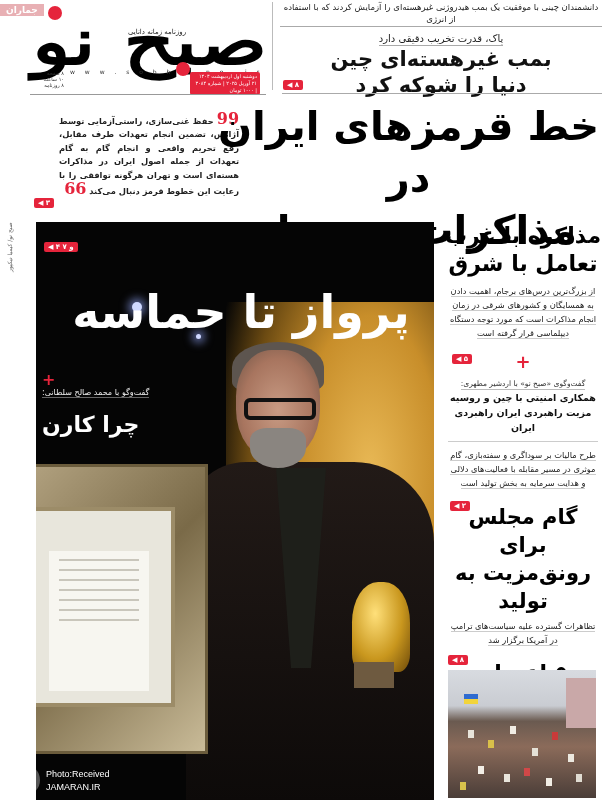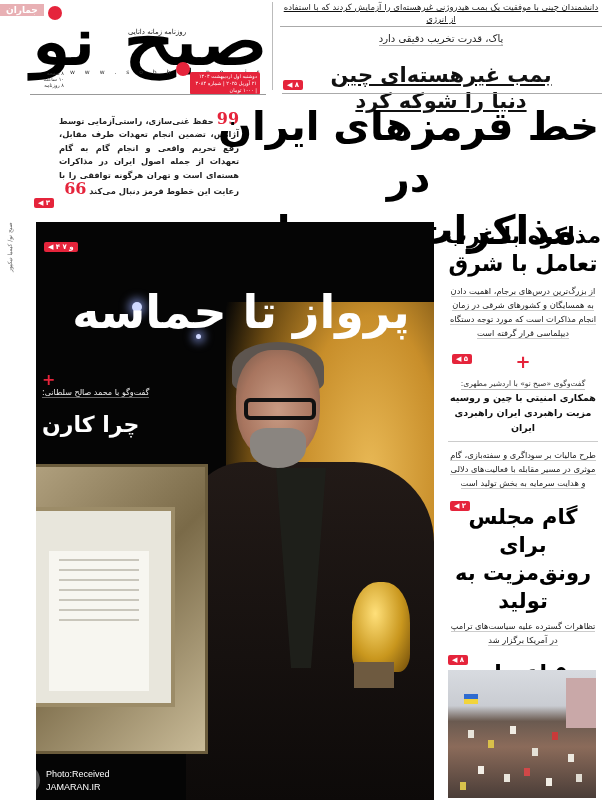--- a/index.html
+++ b/index.html
@@ -15,24 +15,24 @@
   .website { position: absolute; left: 70px; top: 68px; font-size: 6px; color: #333; letter-spacing: 4px; }
   .red-dot-top { position: absolute; left: 48px; top: 6px; width: 14px; height: 14px; border-radius: 50%; background: #e5243b; }
   .jamaran-tag { position: absolute; left: 0; top: 4px; background: #e8b0b4; color: #fff; font-size: 9px; font-weight: bold; padding: 1px 6px; }
   .red-dot-bot { position: absolute; left: 176px; top: 62px; width: 14px; height: 14px; border-radius: 50%; background: #e5243b; }
   .date-box { position: absolute; left: 190px; top: 72px; width: 70px; background: #e5243b; color: #fff; font-size: 5px; line-height: 7px; padding: 1px 3px; direction: rtl; border-radius: 2px; }
   .pub-info { position: absolute; left: 36px; top: 70px; font-size: 5px; line-height: 6px; color: #333; direction: rtl; width: 28px; }
   .masthead-rule { left: 30px; top: 94px; width: 236px; height: 1px; background: #999; }
   .vrule { left: 272px; top: 2px; width: 1px; height: 88px; background: #bbb; }
 
   
-  .top-story { left: 280px; top: 0; width: 322px; height: 66px; text-align: center; text-decoration: underline; }
+  .top-story { left: 280px; top: 0; width: 322px; height: 66px; text-align: center; }
   .top-kicker { font-size: 8.5px; line-height: 12px; color: #222; border-bottom: 1px solid #aaa; padding: 1px 0; }
   .top-kicker2 { font-size: 10px; line-height: 12px; color: #222; display: inline-block; border-bottom: 1px solid #aaa; }
-  .top-headline { font-weight: bold; font-size: 21px; line-height: 26px; margin-top: 16px; color: #111; }
+  .top-headline { font-weight: bold; font-size: 21px; line-height: 26px; margin-top: 0; color: #111; }
   .top-rule { left: 282px; top: 93px; width: 320px; height: 1px; background: #aaa; }
 
   .ref-badge { display: inline-block; background: #e5243b; color: #fff; font-size: 7px; font-weight: bold; padding: 0 4px; line-height: 10px; border-radius: 2px; direction: ltr; }
 
   
   .quote-block { left: 30px; top: 112px; width: 180px; font-size: 8.3px; line-height: 13.4px; font-weight: bold; color: #222; text-align: justify; margin-left: 29px; }
   .quote-mark { color: #e5243b; font-size: 16px; font-weight: bold; font-family: "DejaVu Serif", serif; }
 
   
   .main-headline { left: 215px; top: 100px; width: 387px; text-align: center; font-weight: bold; font-size: 40px; line-height: 52px; color: #000; letter-spacing: -1px; }

